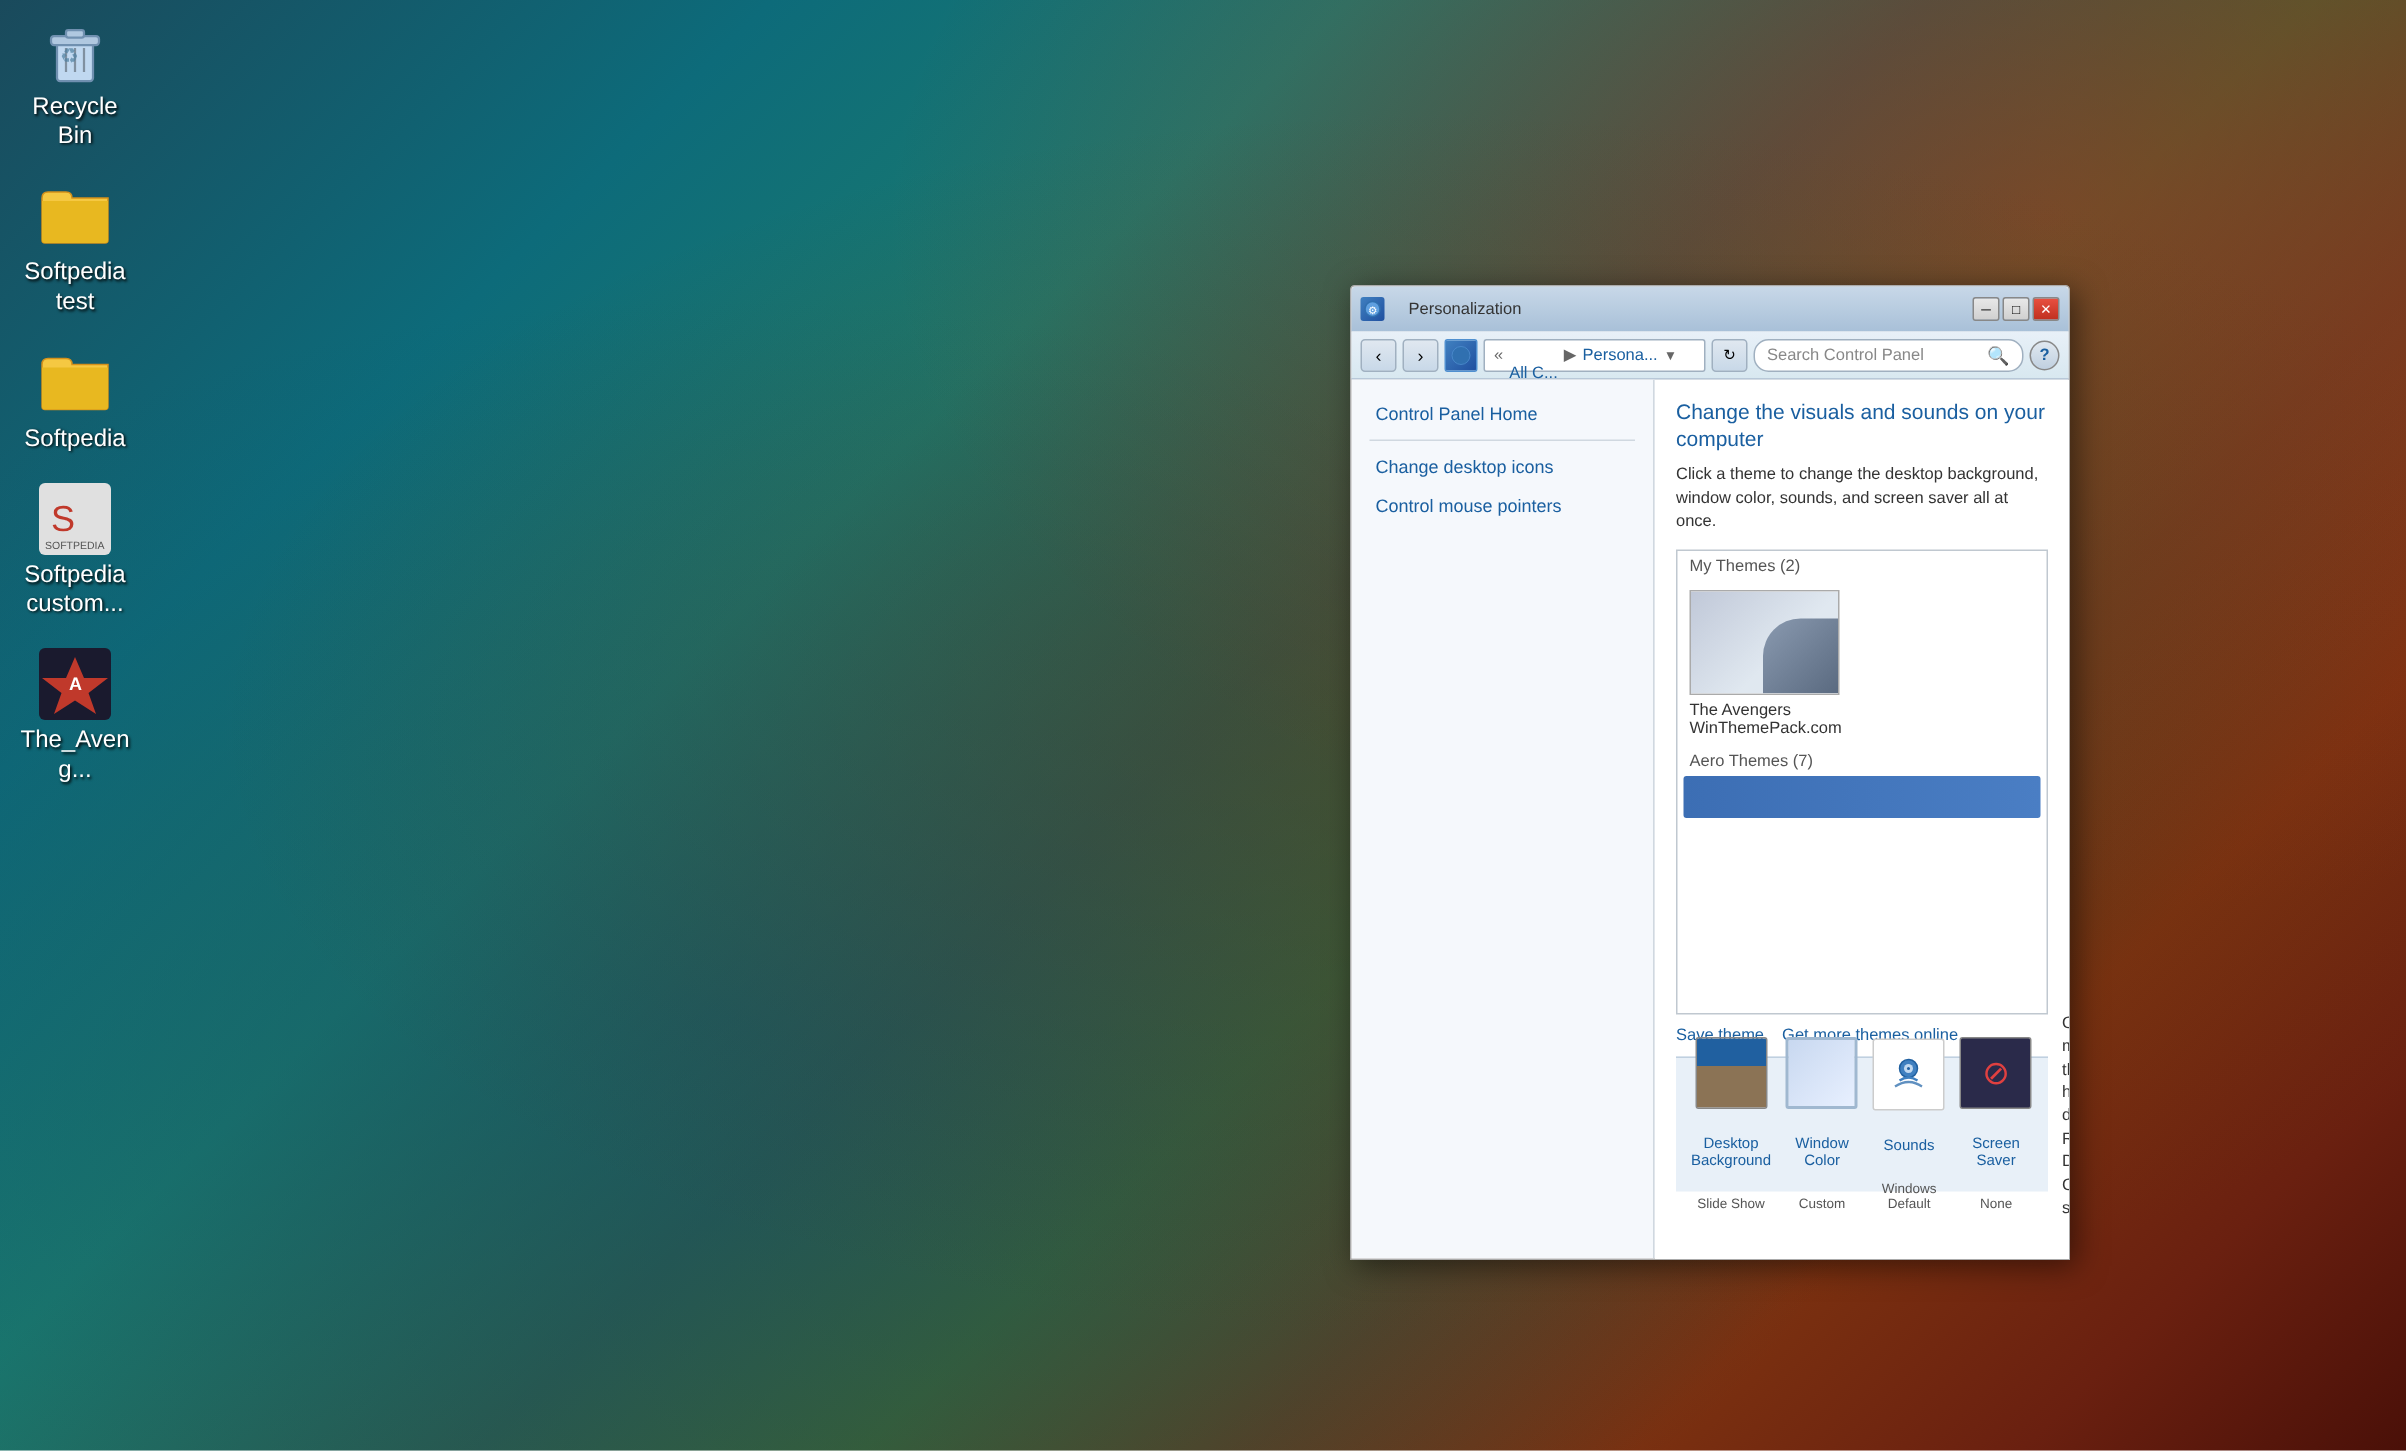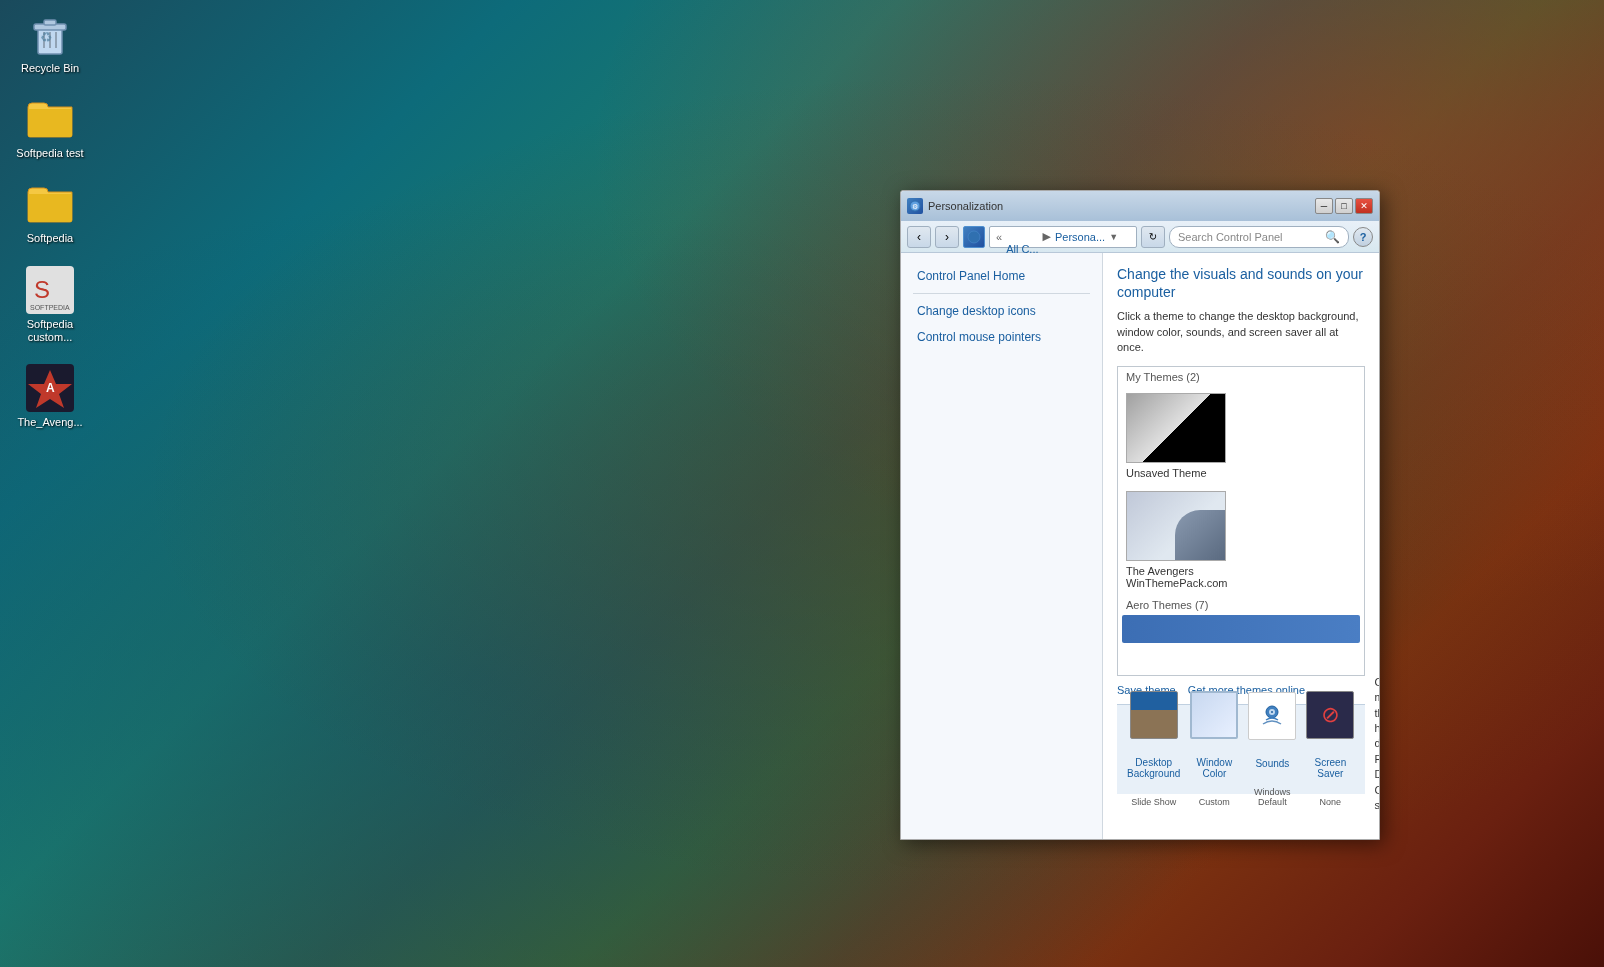--- a/index.html
+++ b/index.html
@@ -51,21 +51,21 @@
     }
 
     .desktop-icon .icon-img {
       width: 48px;
       height: 48px;
       margin-bottom: 4px;
     }
 
     .desktop-icon .icon-label {
       color: white;
-      font-size: 11px;
+      font-size: 16px;
       text-shadow: 1px 1px 2px black;
       word-break: break-word;
       line-height: 1.2;
     }
 
     
     #control-panel {
       position: absolute;
       top: 190px;
       left: 900px;
@@ -481,21 +481,21 @@
         </svg>
       </div>
       <span class="icon-label">The_Aveng...</span>
     </div>
 
   </div>
 
   <div id="control-panel">
 
     <div class="title-bar">
-      <div style="display:flex; align-items:center; gap:5px;">
+      <div style="display:flex; align-items:center; gap:16px;">
         <div style="width:16px; height:16px; background:linear-gradient(135deg,#4080c0,#2050a0); border-radius:2px; display:flex; align-items:center; justify-content:center;">
           <svg width="12" height="12" viewBox="0 0 12 12">
               <circle cx="6" cy="6" r="5" fill="#60a0e0" stroke="#3070b0" stroke-width="1"></circle>
               <text x="3" y="9" font-size="7" fill="white">⚙</text>
             </svg>
         </div>
         <span style="font-size:11px; color:#333;">Personalization</span>
       </div>
       <div class="title-bar-buttons">
         <div class="tb-btn">─</div>
@@ -540,26 +540,20 @@
       </div>
 
       <div class="main-content">
         <h2>Change the visuals and sounds on your computer</h2>
         <p>Click a theme to change the desktop background, window color, sounds, and screen saver all at once.</p>
 
         <div class="themes-list">
 
           <div class="theme-section-title">My Themes (2)</div>
 
-          <div class="theme-item">
-            <div class="theme-thumbnail">
-              <div class="unsaved-thumb"></div>
-            </div>
-            <span class="theme-label">Unsaved Theme</span>
-          </div>
 
           <div class="theme-item">
             <div class="theme-thumbnail">
               <div class="avengers-thumb"></div>
             </div>
             <span class="theme-label">The Avengers</span>
             <span class="theme-label">WinThemePack.com</span>
           </div>
 
           <div class="aero-title">Aero Themes (7)</div>

